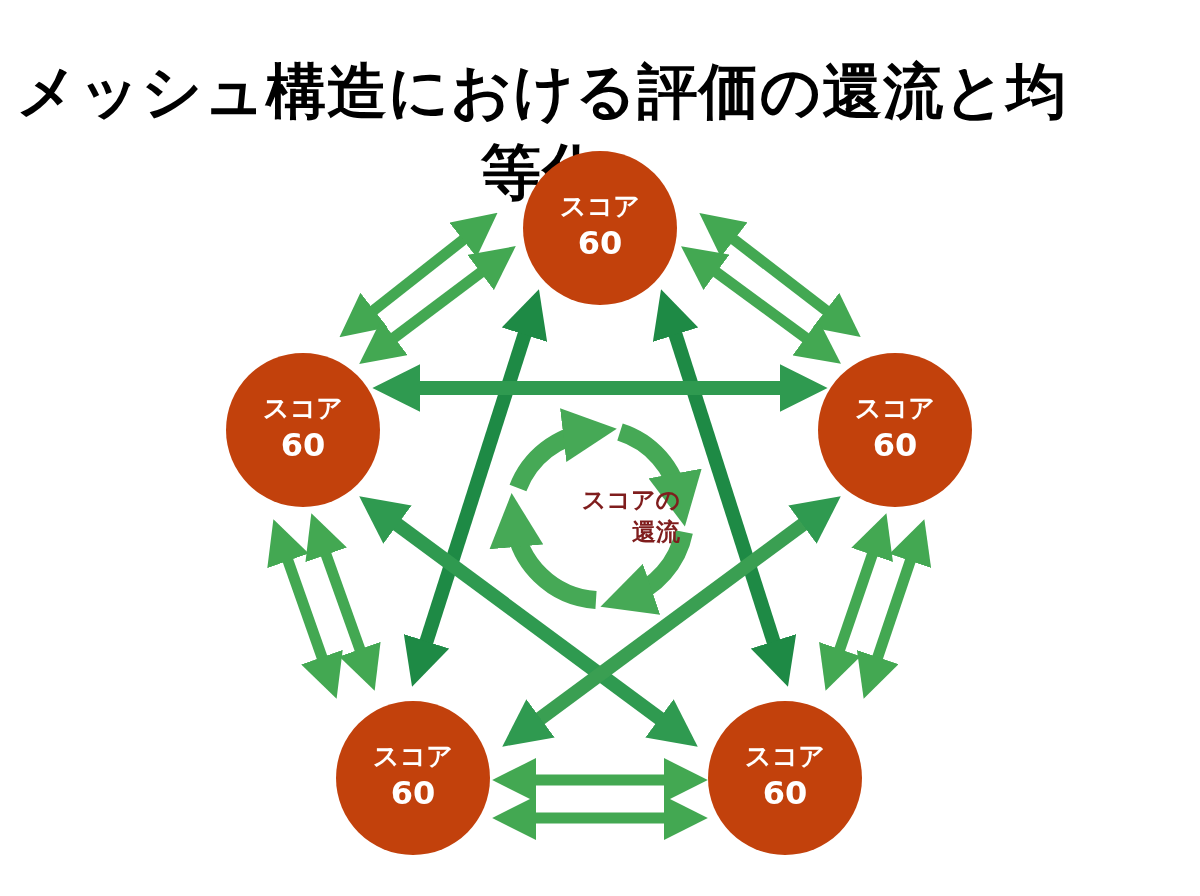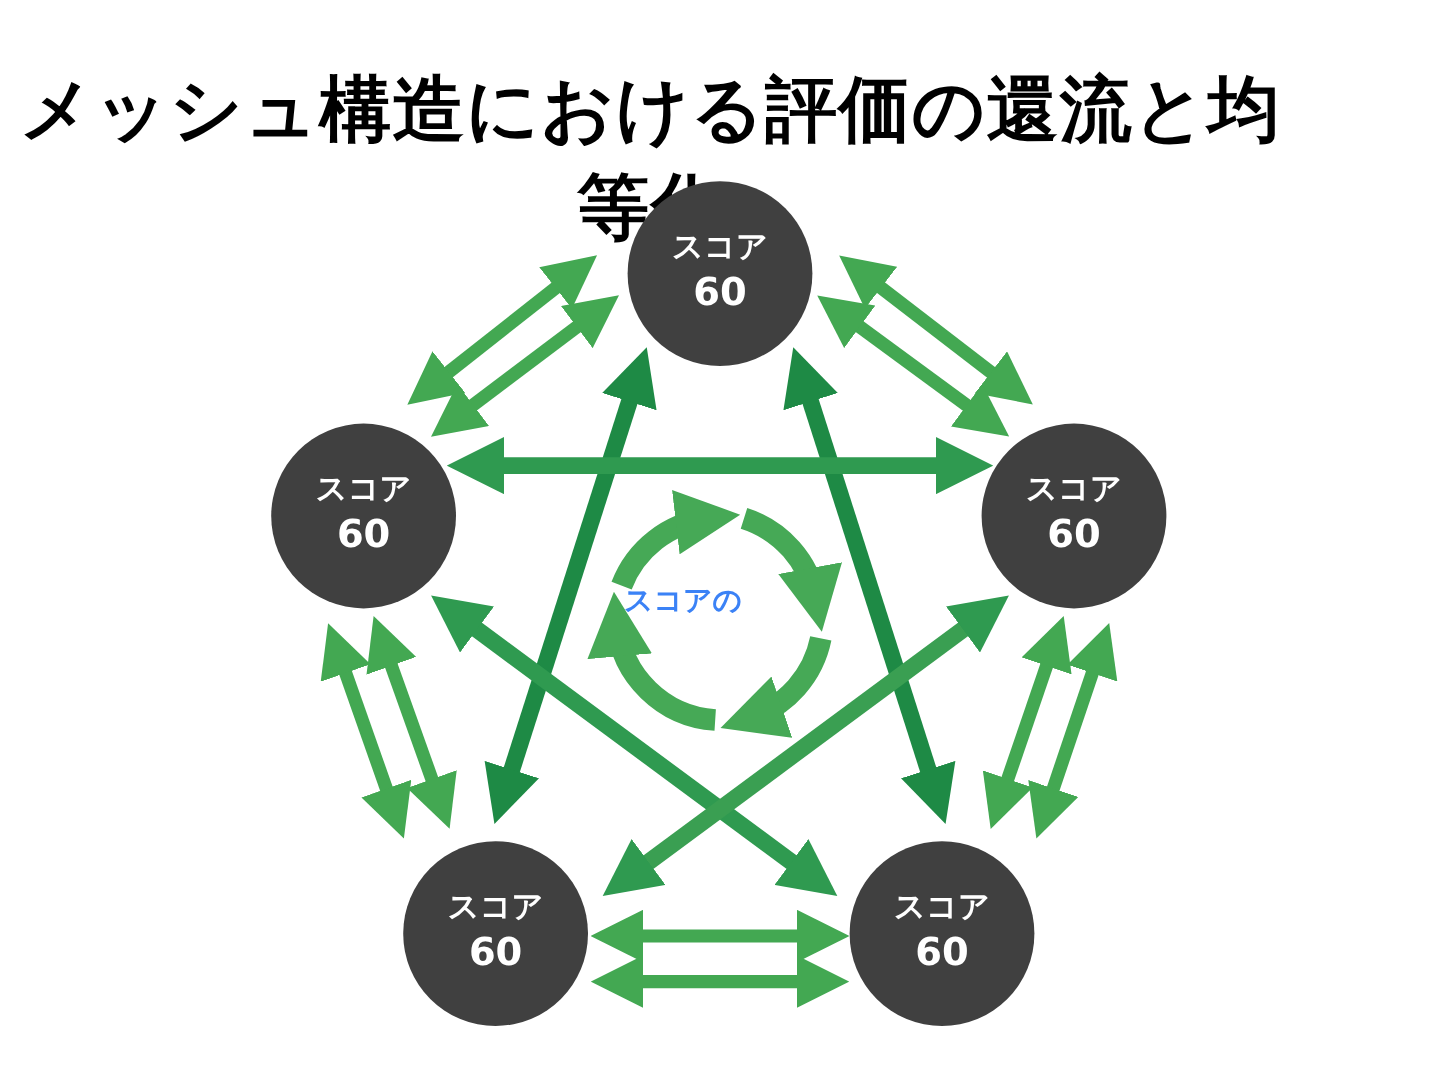--- a/index.html
+++ b/index.html
@@ -1,22 +1,22 @@
 <!DOCTYPE html>
 <html><head>
 <meta charset="utf-8">
 <style>
   html,body{margin:0;padding:0;background:#ffffff;}
   body{width:1200px;height:896px;position:relative;overflow:hidden;font-family:"DejaVu Sans",sans-serif;}
   .title{position:absolute;left:0;top:52px;width:1084px;text-align:center;font-size:60px;font-weight:bold;color:#000;letter-spacing:1px;}
   svg.diagram{position:absolute;left:0;top:0;}
-  .node{position:absolute;width:154px;height:154px;border-radius:50%;background:#404040;color:#fff;display:flex;flex-direction:column;align-items:center;justify-content:center;text-align:center;}
+  .node{position:absolute;width:154px;height:154px;border-radius:50%;background:#c2410c;color:#fff;display:flex;flex-direction:column;align-items:center;justify-content:center;text-align:center;}
   .node .lbl{font-size:26px;font-weight:bold;line-height:30px;}
   .node .val{font-size:32px;font-weight:bold;line-height:44px;}
-  .center-text{position:absolute;left:520px;top:484px;width:160px;text-align:left;font-size:24px;font-weight:bold;color:#3b82f6;line-height:32px;}
+  .center-text{position:absolute;left:520px;top:484px;width:160px;text-align:right;font-size:24px;font-weight:bold;color:#7f1d1d;line-height:32px;}
 </style>
 </head>
 <body>
 
 <div class="title">メッシュ構造における評価の還流と均等化</div>
 
 <svg class="diagram" width="1200" height="896" viewBox="0 0 1200 896">
   <defs>
     <marker id="hl" markerWidth="4" markerHeight="4" refX="2.2" refY="2" orient="auto-start-reverse" markerUnits="strokeWidth">
       <path d="M0,0 L4,2 L0,4 Z" fill="#43a852"></path>
@@ -93,13 +93,14 @@
   <span class="lbl">スコア</span>
   <span class="val">60</span>
 </div>
 <div class="node" style="left:708px;top:701px;">
   <span class="lbl">スコア</span>
   <span class="val">60</span>
 </div>
 
 <div class="center-text">
   <div>スコアの</div>
+  <div>還流</div>
 </div>
 
 </body></html>

